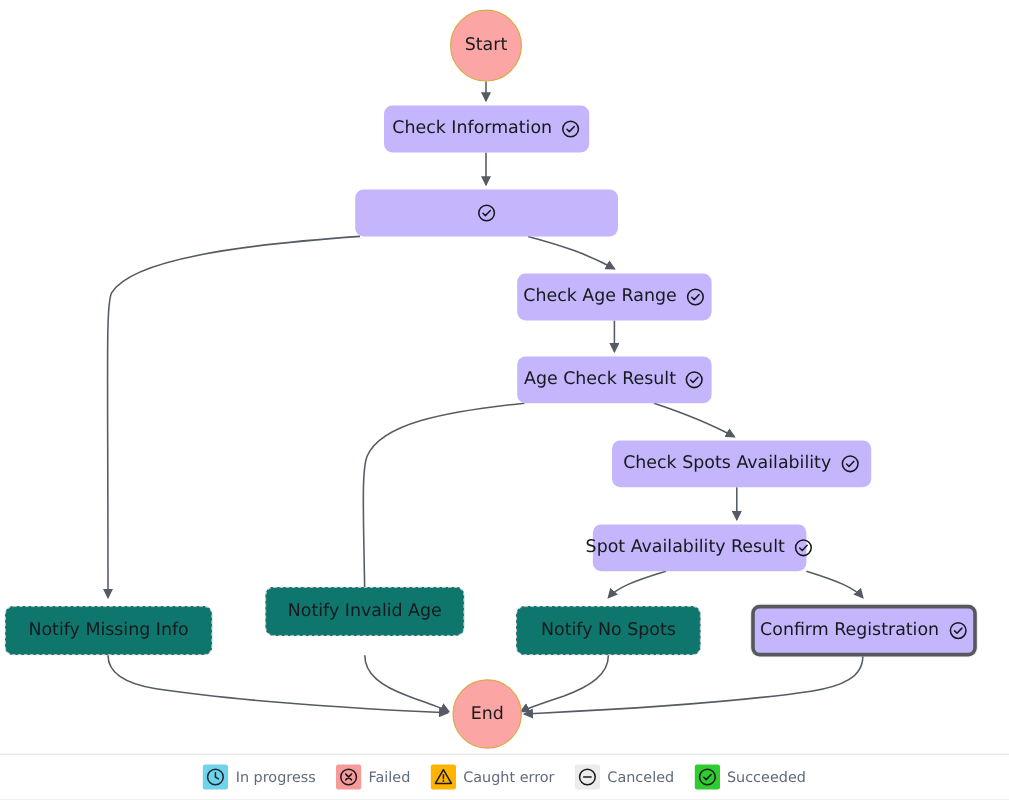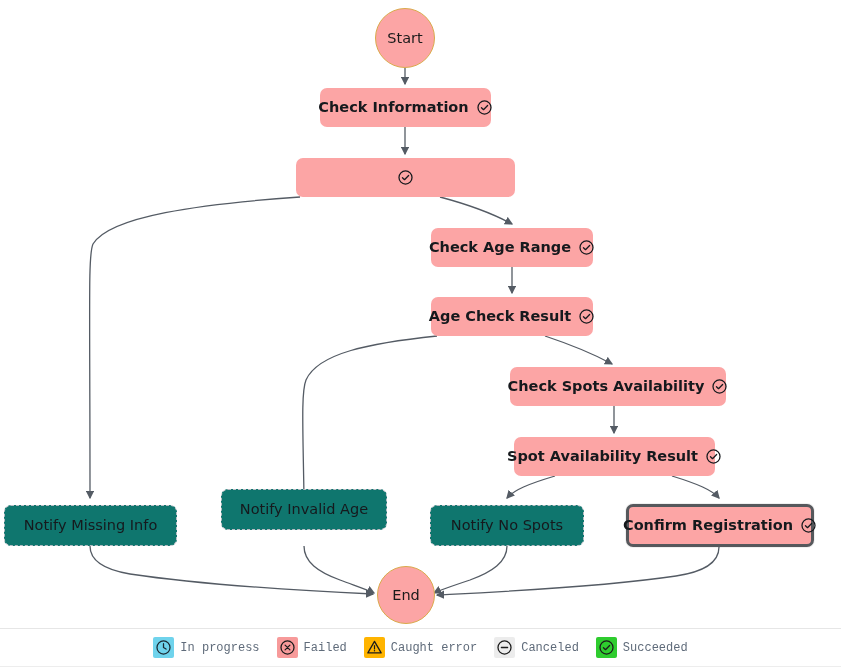--- a/index.html
+++ b/index.html
@@ -45,26 +45,25 @@
   .node.terminal {
     border-radius: 50%;
     background: #fca5a5;
     border: 1px solid #d9aa4a;
     color: #1b1b1b;
     font-size: 14.5px;
   }
 
   
   .node.task {
-    background: #fca5a5;
+    background: #c4b5fd;
     border-radius: 7px;
     color: #16191d;
     font-size: 14.5px;
     padding: 0 13px;
-    font-weight: bold;
   }
   .node.task.selected {
     border: 3px solid #56585c;
     box-shadow: 0 0 0 1px rgba(0,0,0,0.06);
   }
 
   
   .node.skipped {
     background: #0f766e;
     border: 1.4px dashed #b9bdc4;
@@ -96,21 +95,20 @@
     background: #ffffff;
     display: flex;
     align-items: center;
     justify-content: center;
     gap: 17px;
   }
   .legend-item {
     display: flex;
     align-items: center;
     gap: 6px;
-    font-family: Liberation Mono, monospace;
   }
   .legend-swatch {
     width: 21px;
     height: 21px;
     border-radius: 2px;
     display: flex;
     align-items: center;
     justify-content: center;
     flex: 0 0 21px;
   }
@@ -181,21 +179,21 @@
           <path d="M7.7 12.3 L10.6 15.1 L16.4 9.1" fill="none" stroke="#16191d" stroke-width="1.8" stroke-linecap="round" stroke-linejoin="round"></path>
         </svg>
       </div>
       <div class="node task" style="left: 510px; top: 367px; width: 216px; height: 39px;">
         <span class="node-label">Check Spots Availability</span>
         <svg viewBox="0 0 24 24" class="status-icon">
           <circle cx="12" cy="12" r="9.2" fill="none" stroke="#16191d" stroke-width="1.8"></circle>
           <path d="M7.7 12.3 L10.6 15.1 L16.4 9.1" fill="none" stroke="#16191d" stroke-width="1.8" stroke-linecap="round" stroke-linejoin="round"></path>
         </svg>
       </div>
-      <div class="node task" style="left: 514px; top: 437px; width: 201px; height: 39px;">
+      <div class="node task" style="left: 494px; top: 437px; width: 178px; height: 39px;">
         <span class="node-label">Spot Availability Result</span>
         <svg viewBox="0 0 24 24" class="status-icon">
           <circle cx="12" cy="12" r="9.2" fill="none" stroke="#16191d" stroke-width="1.8"></circle>
           <path d="M7.7 12.3 L10.6 15.1 L16.4 9.1" fill="none" stroke="#16191d" stroke-width="1.8" stroke-linecap="round" stroke-linejoin="round"></path>
         </svg>
       </div>
       <div class="node skipped" style="left: 4px; top: 505px; width: 173px; height: 41px;">
         <span class="node-label">Notify Missing Info</span>
       </div>
       <div class="node skipped" style="left: 221px; top: 489px; width: 166px; height: 41px;">

